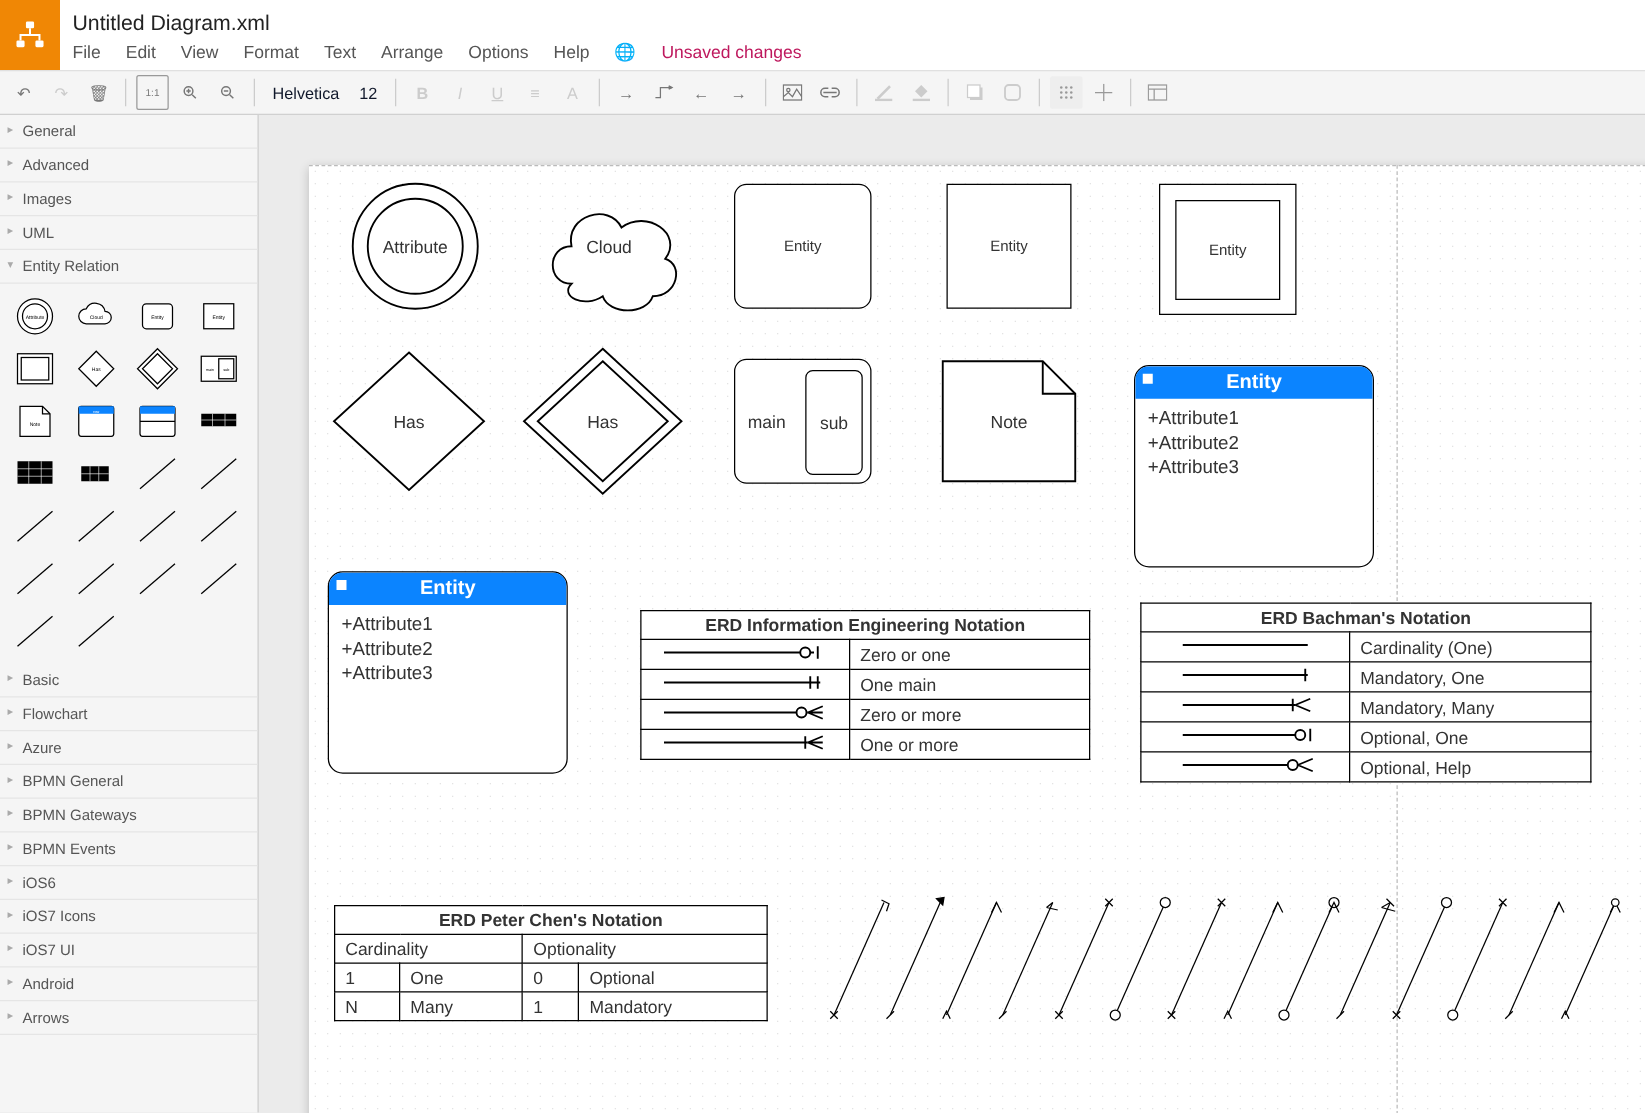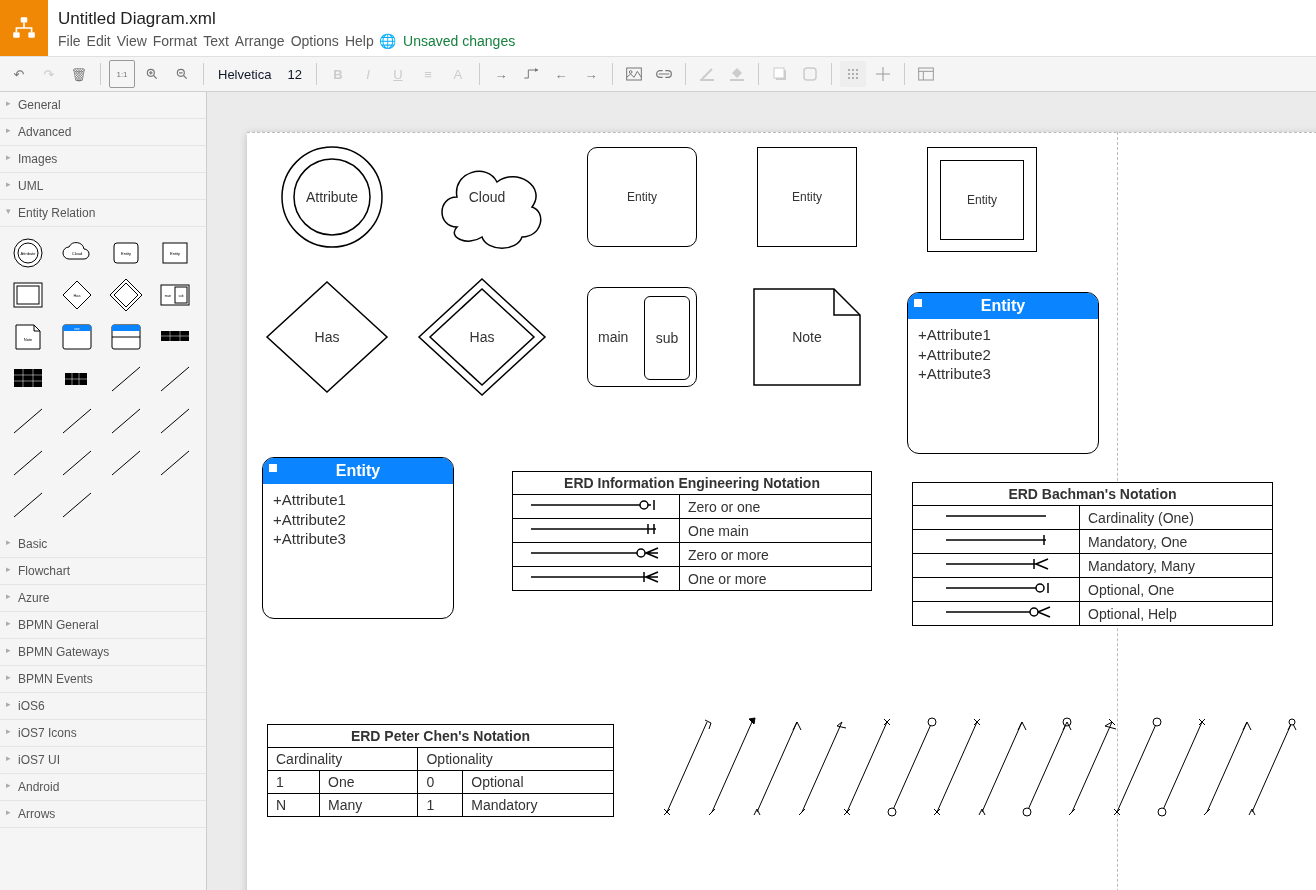--- a/index.html
+++ b/index.html
@@ -2,23 +2,23 @@
 <html><head>
 <meta charset="utf-8">
 <style>
   html,body{margin:0;padding:0;font-family:Helvetica,Arial,sans-serif;font-size:13px;color:#333;background:#e8e8e8;height:100%;overflow:hidden}
   
   #hdr{background:#fff;height:56px;display:flex;align-items:stretch}
   #logo{width:48px;background:#f08705;display:flex;align-items:center;justify-content:center}
   #logo svg{width:26px;height:26px}
   #title-wrap{padding:2px 10px 0 10px;display:flex;flex-direction:column;justify-content:center}
   #title{font-size:17px;color:#222;margin-bottom:2px}
-  #menus{display:flex;gap:6px;margin-top:2px;color:#555;font-size:14px}
+  #menus{display:flex;gap:20px;margin-top:2px;color:#555;font-size:14px}
   #menus span{cursor:default}
-  #status{color:#15803d}
+  #status{color:#be185d}
   
   #tb{background:#f5f5f5;border-top:1px solid #e0e0e0;border-bottom:1px solid #d0d0d0;height:34px;display:flex;align-items:center;padding:0 6px;gap:4px}
   .sep{width:1px;height:22px;background:#ccc;margin:0 4px}
   .tbtn{width:26px;height:26px;display:flex;align-items:center;justify-content:center;color:#777;border-radius:2px}
   .txt{color:#0f172a;padding:0 6px;font-size:13px}
   
   #main{display:flex;height:calc(100% - 90px)}
   #sidebar{width:206px;background:#f5f5f5;border-right:1px solid #ccc;overflow-y:auto;font-size:12px}
   .sb-item{padding:6px 10px 6px 18px;border-bottom:1px solid #e5e5e5;color:#555;position:relative;cursor:default}
   .sb-item::before{content:"▸";position:absolute;left:6px;top:6px;color:#aaa;font-size:9px}
@@ -434,21 +434,21 @@
 
       <div class="entity-card" style="left:15px;top:325px;width:190px;height:160px">
         <div class="ehdr"><span class="mini"></span><span>Entity</span></div>
         <div class="ebody">
           <div>+Attribute1</div>
           <div>+Attribute2</div>
           <div>+Attribute3</div>
         </div>
       </div>
 
-      <table class="erd" style="left:265px;top:339px;width:360px">
+      <table class="erd" style="left:265px;top:356px;width:360px">
         <tbody>
             <tr>
               <th colspan="2">ERD Information Engineering Notation</th>
             </tr>
         <tr>
               <td class="sym"><svg width="140" height="14">
                   <path d="M5 7h120" stroke="#000" stroke-width="1.5"></path>
                   <circle cx="118" cy="7" r="4" fill="#fff" stroke="#000" stroke-width="1.5"></circle>
                   <path d="M128 2v10" stroke="#000" stroke-width="1.5"></path>
                 </svg></td>

